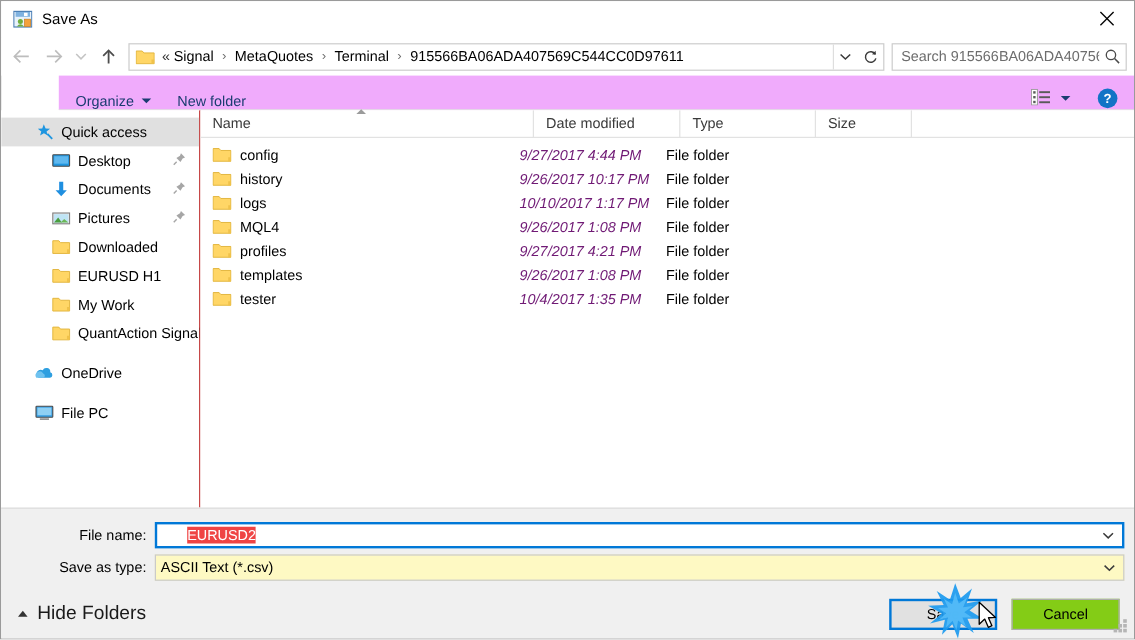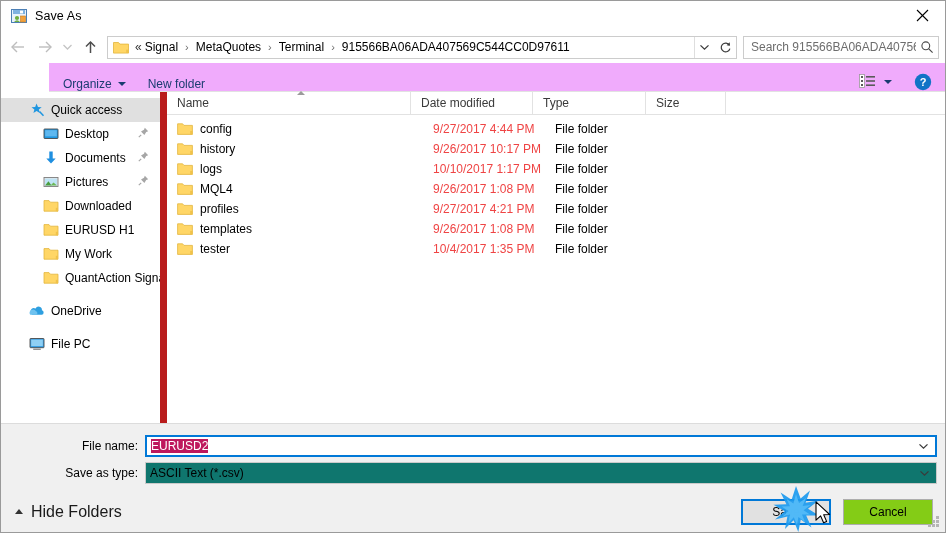--- a/index.html
+++ b/index.html
@@ -154,21 +154,21 @@
   
   .body {
     flex: 1 1 auto;
     display: flex;
     min-height: 0;
     background: #fff;
   }
   .sidebar {
     width: 166px;
     min-width: 166px;
-    border-right: 7px solid #b91c1c;
+    border-right: 1px solid #b91c1c;
     background: #fff;
     padding-top: 6px;
     overflow: hidden;
   }
   .nav-item {
     height: 24px;
     display: flex;
     align-items: center;
     font-size: 12px;
     color: #000;
@@ -199,21 +199,21 @@
     font-size: 12px;
   }
   .col {
     height: 23px;
     display: flex; align-items: center;
     padding-left: 10px;
     border-right: 1px solid #e2e2e2;
     overflow: hidden;
     white-space: nowrap;
   }
-  .col.name { width: 244px; }
+  .col.name { width: 278px; }
   .col.date { width: 122px; }
   .col.type { width: 113px; }
   .col.size { width: 80px; }
   .sort-caret {
     position: absolute;
     left: 130px; top: -1px;
     width: 0; height: 0;
     border-left: 4px solid transparent;
     border-right: 4px solid transparent;
     border-bottom: 4px solid #9b9b9b;
@@ -225,37 +225,36 @@
     align-items: center;
     font-size: 12px;
     color: #000;
   }
   .row .fname {
     width: 266px;
     display: flex; align-items: center;
     padding-left: 10px;
     overflow: hidden; white-space: nowrap;
   }
-  .row .fdate { width: 122px; padding-left: 0; color: #ef4444; }
+  .row .fdate { width: 122px; padding-left: 0; color: #701a75; font-style: italic; }
   .row .ftype { width: 113px; color: #000; }
   .row .fsize { width: 80px; }
   .folder-ico {
     width: 16px; height: 14px;
     margin-right: 7px;
     flex: none;
     position: relative;
   }
 
   
   .form {
     background: #f0f0f0;
     border-top: 1px solid #dcdcdc;
     height: 67px; min-height: 67px;
     padding-top: 10px;
-    padding-left: 16px;
   }
   .form-row {
     display: flex;
     align-items: center;
     height: 23px;
     margin-bottom: 4px;
   }
   .form-label {
     width: 128px;
     text-align: right;
@@ -270,34 +269,35 @@
     display: flex;
     align-items: center;
     min-width: 0;
   }
   .combo.focused {
     border: 2px solid #0078d7;
     background: #fff;
   }
   .combo.disabled {
     border: 1px solid #cacaca;
-    background: #0f766e;
+    background: #fef9c3;
     gap: 44px;
   }
   .combo-value {
     flex: 1 1 auto;
     font-size: 12px;
     padding-left: 4px;
     overflow: hidden;
     white-space: nowrap;
   }
   .combo-value .sel {
-    background: #be185d;
+    background: #ef4444;
     color: #fff;
     padding: 1px 0;
+    margin-left: 21px;
   }
   .combo-arrow {
     width: 24px;
     display: flex; align-items: center; justify-content: center;
     flex: none;
   }
 
   
   .footer {
     background: #f0f0f0;

